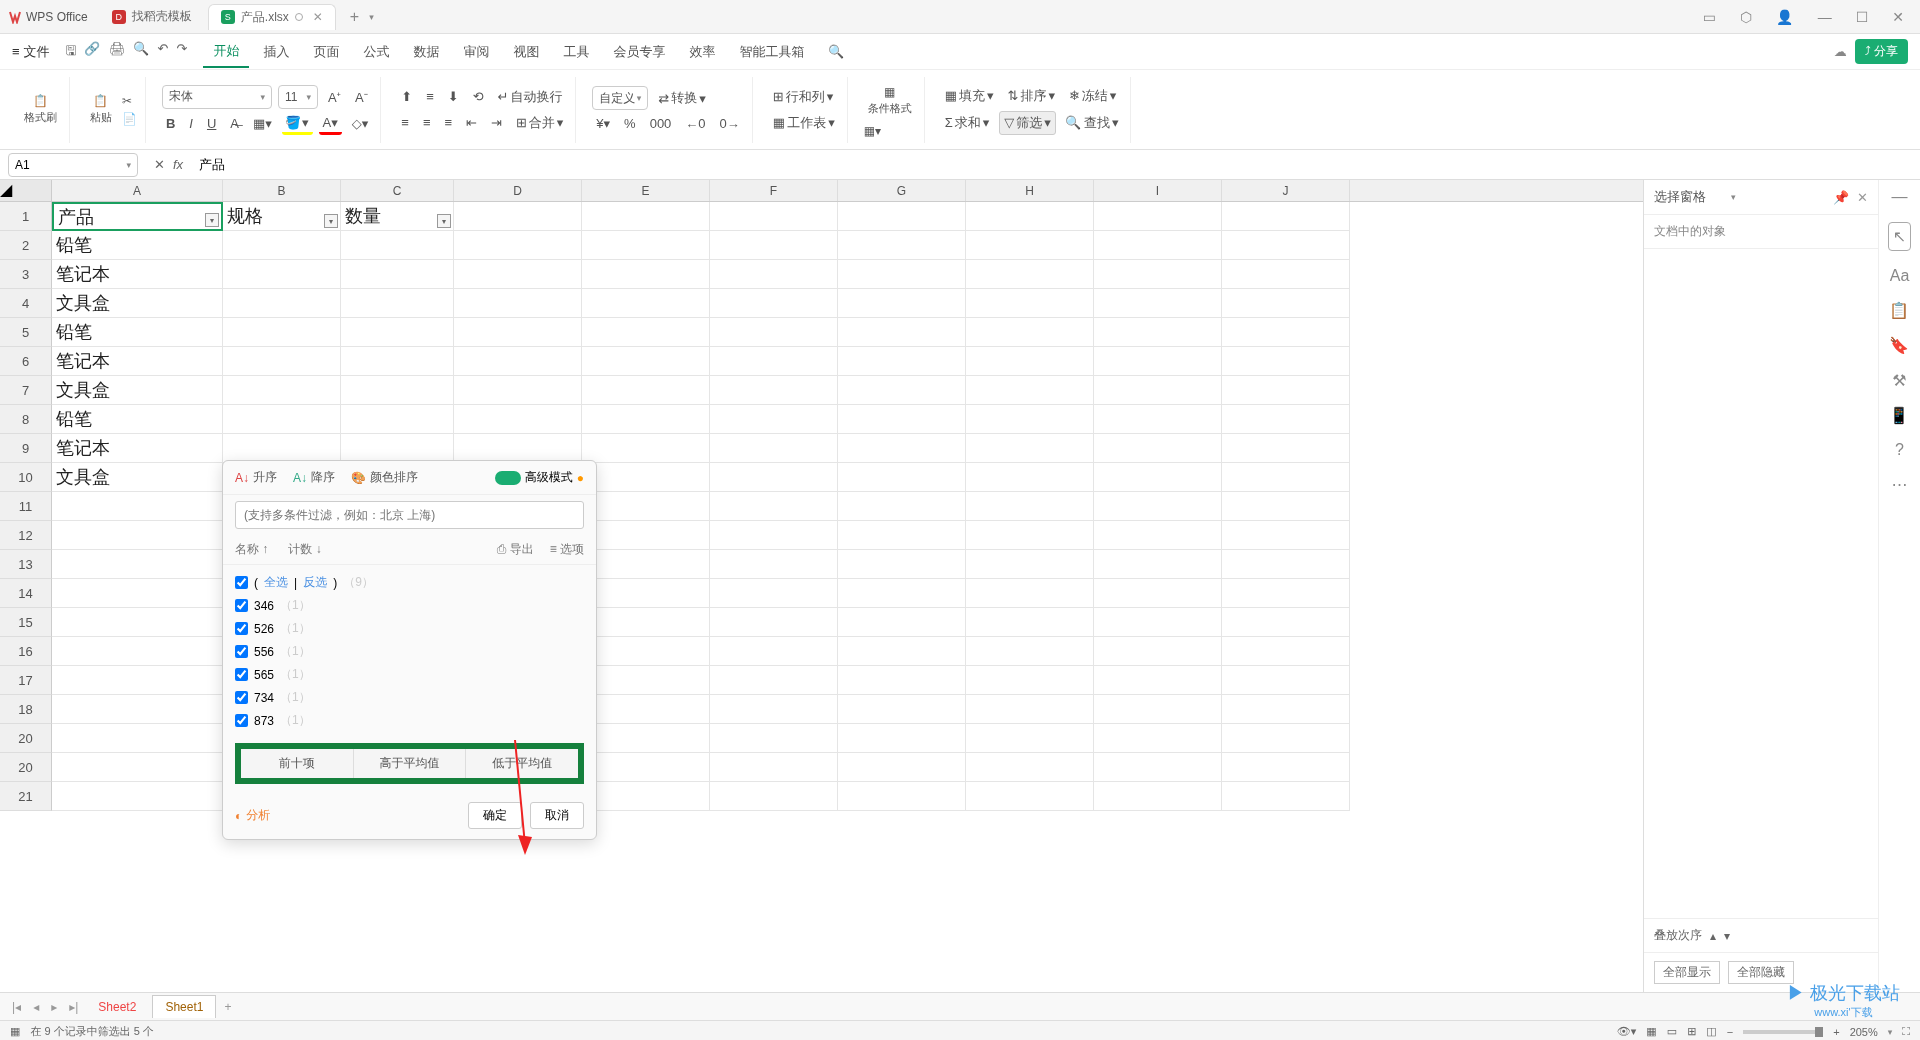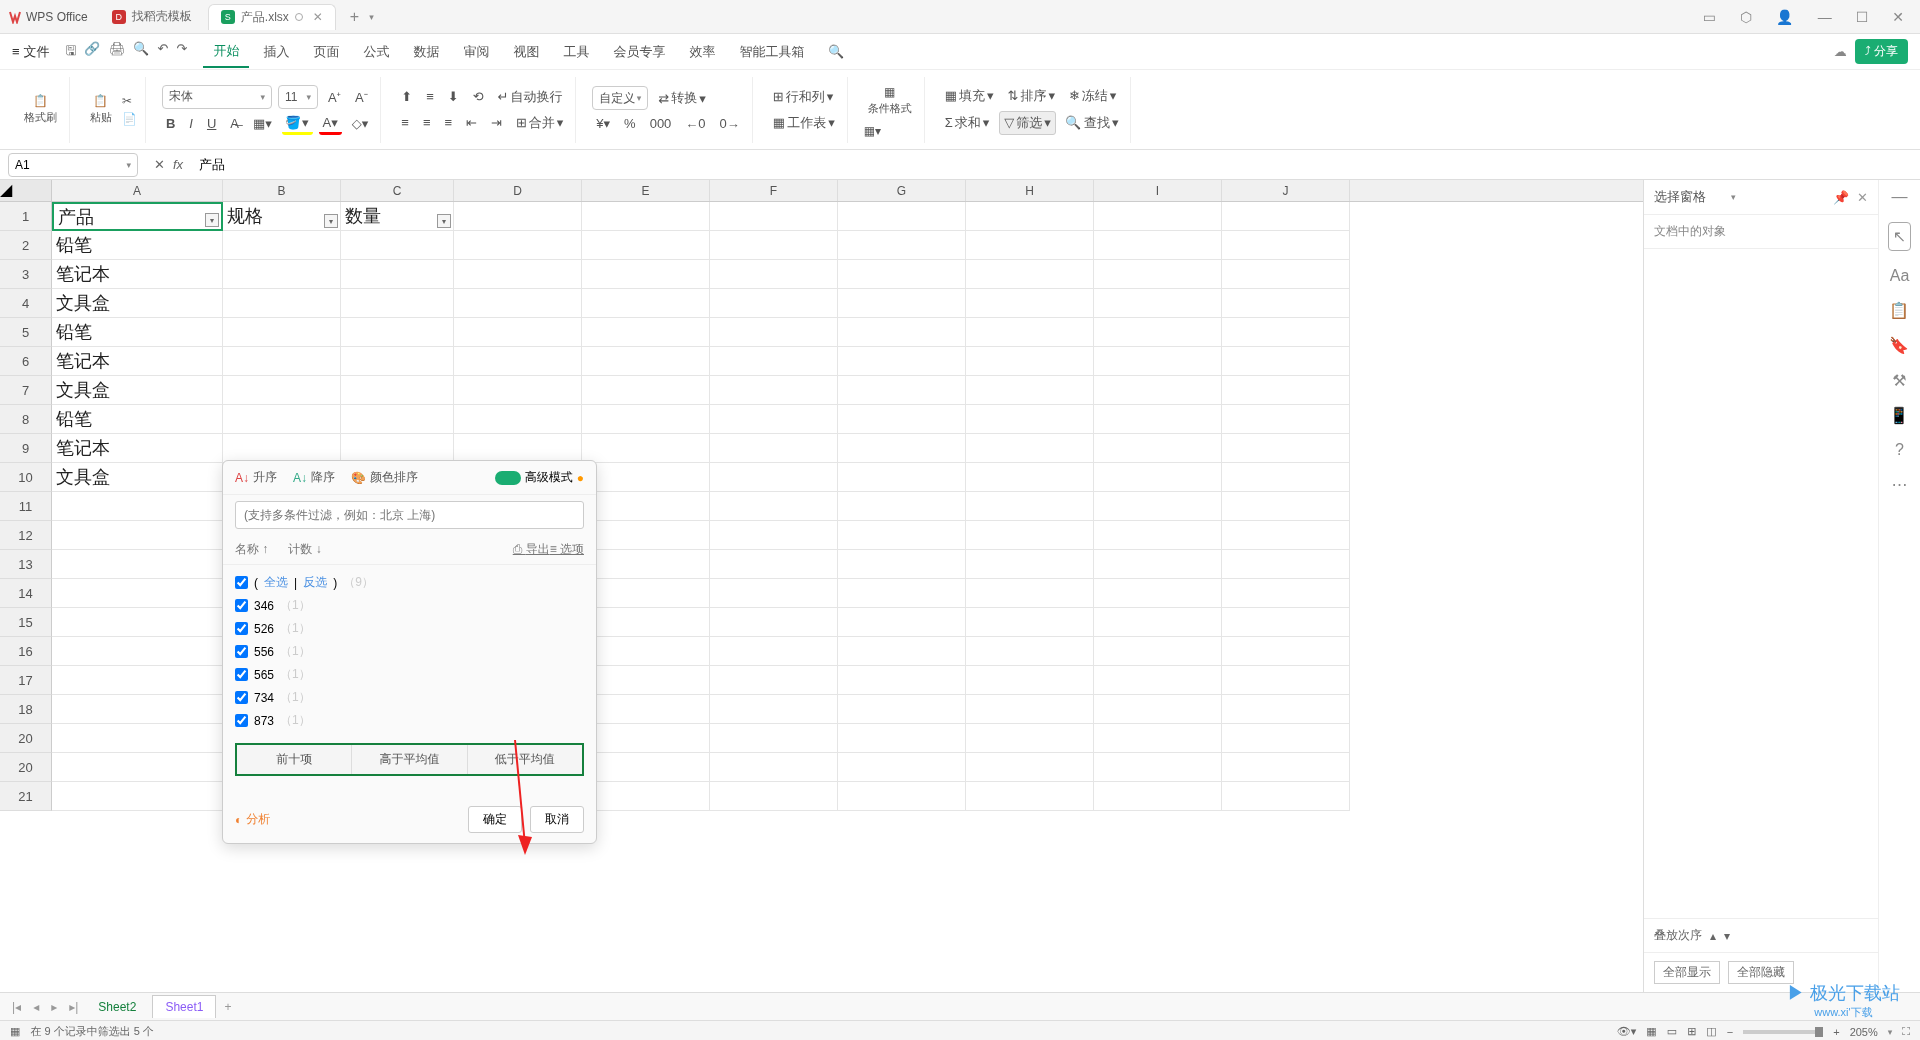--- a/index.html
+++ b/index.html
@@ -70,26 +70,26 @@
 .popup-top { display: flex; align-items: center; padding: 8px 12px; gap: 16px; border-bottom: 1px solid #eee; }
 .popup-top .item { display: flex; align-items: center; gap: 4px; color: #555; }
 .popup-top .toggle { margin-left: auto; display: flex; align-items: center; gap: 4px; }
 .popup-tabs { display: flex; padding: 8px 12px; gap: 20px; align-items: center; }
 .popup-tabs .tab-i { color: #888; padding-bottom: 4px; }
 .popup-tabs .tab-i.active { color: #0a8f5f; border-bottom: 2px solid #0a8f5f; }
 .popup-tabs .right { margin-left: auto; display: flex; gap: 12px; color: #999; }
 .popup-search { margin: 6px 12px; }
 .popup-search input { width: 100%; height: 28px; border: 1px solid #ccc; border-radius: 3px; padding: 2px 8px; font-size: 12px; }
 .popup-head { display: flex; padding: 6px 12px; border-bottom: 1px solid #eee; color: #777; gap: 20px; }
-.popup-head .right { margin-left: auto; display: flex; gap: 0; text-decoration: underline; }
+.popup-head .right { margin-left: auto; display: flex; gap: 16px; }
 .popup-list { padding: 6px 12px; height: 170px; }
 .popup-list .li { display: flex; align-items: center; gap: 6px; padding: 3px 0; }
 .popup-list .li .cnt { color: #ccc; }
 .popup-list a { color: #4a90e2; text-decoration: none; }
-.popup-btns { display: flex; border: 2px solid #15803d; margin: 8px 12px 20px; }
+.popup-btns { display: flex; border: 6px solid #15803d; margin: 8px 12px 8px; }
 .popup-btns div { flex: 1; text-align: center; padding: 6px; border-right: 1px solid #ddd; background: #f5f5f5; color: #555; }
 .popup-btns div:last-child { border-right: none; }
 .popup-foot { display: flex; padding: 10px 12px; align-items: center; }
 .popup-foot .analyze { color: #f08030; display: flex; align-items: center; gap: 4px; }
 .popup-foot .btns { margin-left: auto; display: flex; gap: 8px; }
 .popup-foot button { padding: 4px 14px; border: 1px solid #ccc; background: #fff; border-radius: 3px; font-size: 12px; }
 
 
 .arrow { position: absolute; left: 500px; top: 555px; pointer-events: none; }
 .wm3 { position: absolute; right: 20px; bottom: 20px; display: flex; flex-direction: column; align-items: center; color: #4aa0e8; font-size: 11px; }
@@ -97,22 +97,22 @@
 
 .sidepanel .head { padding: 8px 10px; font-size: 13px; color: #555; display: flex; align-items: center; border-bottom: 1px solid #eee; gap: 25px; }
 .sidepanel .head .r { margin-left: auto; display: flex; gap: 8px; color: #999; }
 .sidepanel .sub { padding: 8px 10px; font-size: 12px; color: #888; border-bottom: 1px solid #eee; }
 .sidepanel .body { flex: 1; }
 .sidepanel .foot { padding: 8px 10px; border-top: 1px solid #eee; font-size: 12px; color: #666; display: flex; align-items: center; gap: 8px; }
 
 
 .sheettabs { height: 28px; display: flex; align-items: center; padding: 0 8px; gap: 4px; border-top: 1px solid #ddd; font-size: 12px; background: #f8f8f8; }
 .sheettabs .nav { color: #999; padding: 2px 4px; }
-.sheettabs .stab { padding: 4px 12px; color: #15803d; }
-.sheettabs .stab.active { background: #fff; border: 1px solid #ccc; border-bottom: none; color: #8b5cf6; }
+.sheettabs .stab { padding: 4px 12px; color: #ef4444; }
+.sheettabs .stab.active { background: #fff; border: 1px solid #ccc; border-bottom: none; color: #a16207; }
 
 
 .statusbar { height: 22px; display: flex; align-items: center; padding: 0 10px; font-size: 11px; color: #666; background: #f5f5f5; border-top: 1px solid #ddd; }
 .statusbar .right { margin-left: auto; display: flex; gap: 10px; align-items: center; }
 
 .sortA{color:#d44;} .sortD{color:#3a8;}
 .chev { font-size: 9px; color: #888; }
 </style>
 </head>
 <body>

